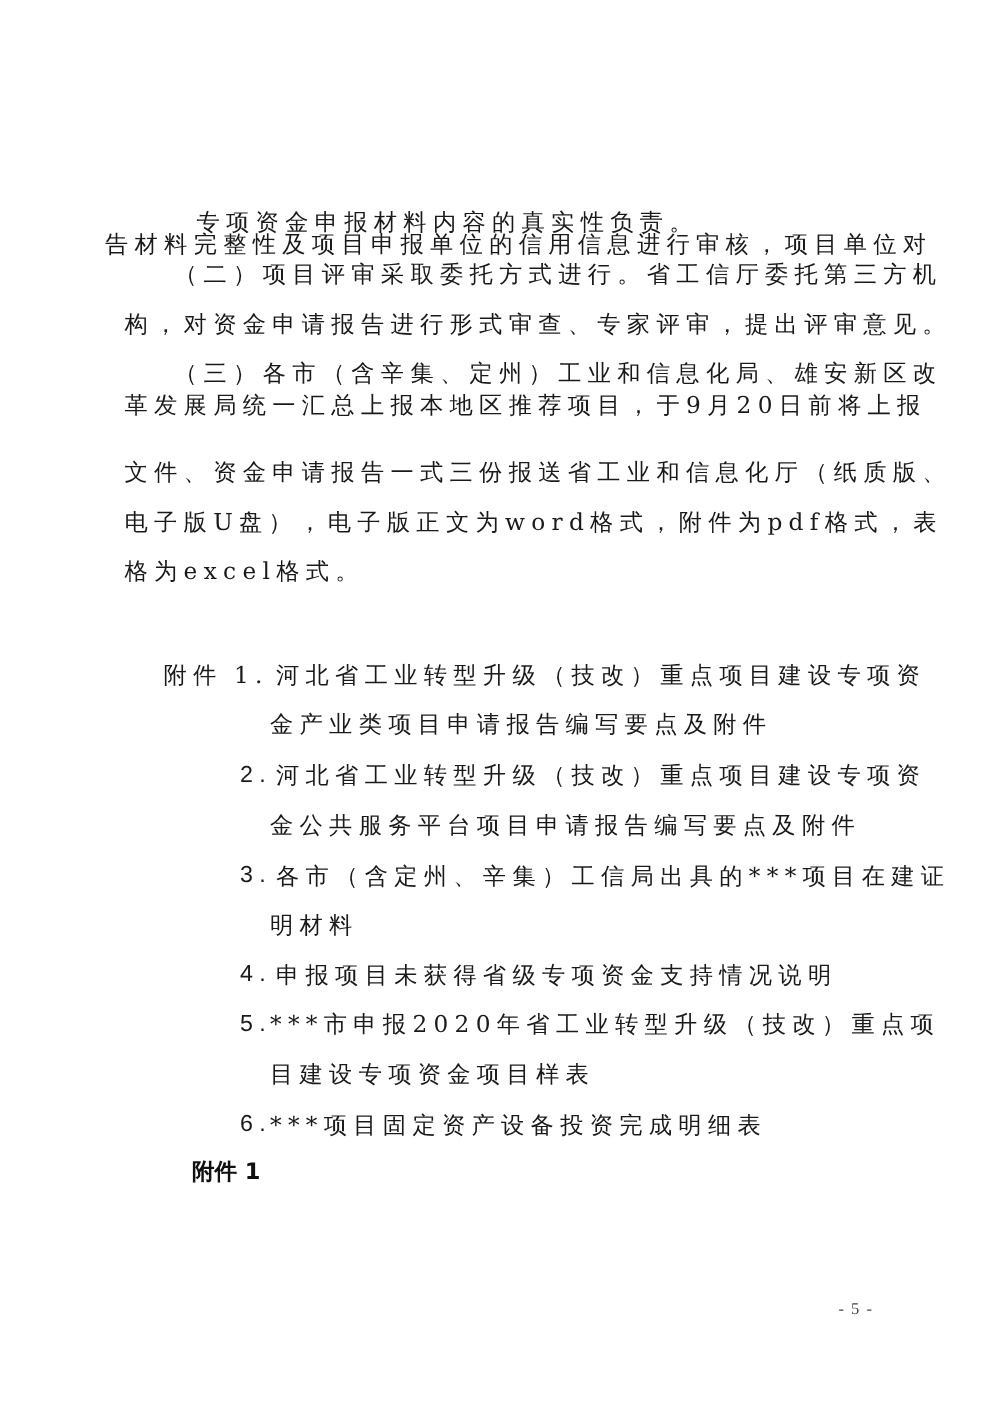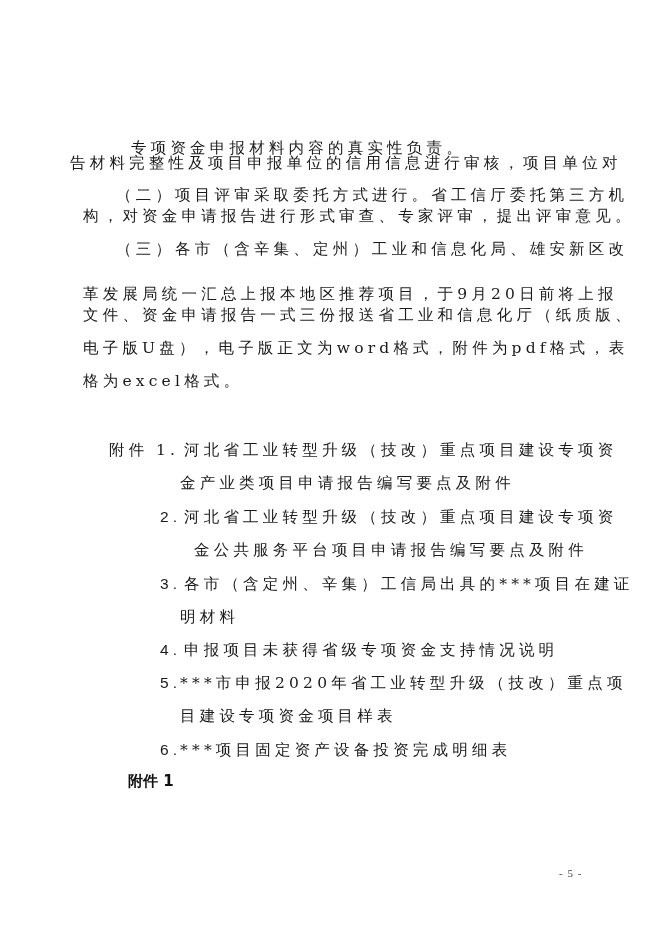--- a/index.html
+++ b/index.html
@@ -28,38 +28,38 @@
     }
   </style>
 </head>
 <body>
 
 <div>
 
   <div class="line" style="left:70px;top:105px;margin-top:48px;">告材料完整性及项目申报单位的信用信息进行审核，项目单位对</div>
   <div class="line" style="left:83px;top:138px;margin-left:48px;">专项资金申报材料内容的真实性负责。</div>
 
-  <div class="line" style="left:116px;top:173px;margin-top:12px;">（二）项目评审采取委托方式进行。省工信厅委托第三方机</div>
+  <div class="line" style="left:116px;top:173px;">（二）项目评审采取委托方式进行。省工信厅委托第三方机</div>
   <div class="line" style="left:83px;top:206px;">构，对资金申请报告进行形式审查、专家评审，提出评审意见。</div>
 
   <div class="line" style="left:116px;top:239px;">（三）各市（含辛集、定州）工业和信息化局、雄安新区改</div>
-  <div class="line" style="left:83px;top:284px;">革发展局统一汇总上报本地区推荐项目，于9月20日前将上报</div>
+  <div class="line" style="left:83px;top:260px;">革发展局统一汇总上报本地区推荐项目，于9月20日前将上报</div>
   <div class="line" style="left:83px;top:305px;">文件、资金申请报告一式三份报送省工业和信息化厅（纸质版、</div>
   <div class="line" style="left:83px;top:338px;">电子版U盘），电子版正文为word格式，附件为pdf格式，表</div>
   <div class="line" style="left:83px;top:371px;">格为excel格式。</div>
 
   <div>
     <div class="line" style="left:109px;top:440px;">附件</div>
     <div class="line" style="left:156px;top:440px;">1.</div>
     <div class="line" style="left:184px;top:440px;">河北省工业转型升级（技改）重点项目建设专项资</div>
     <div class="line" style="left:180px;top:473px;">金产业类项目申请报告编写要点及附件</div>
 
     <div class="line sans" style="left:160px;top:507px;">2.</div>
     <div class="line" style="left:184px;top:507px;">河北省工业转型升级（技改）重点项目建设专项资</div>
-    <div class="line" style="left:194px;top:540px;">金公共服务平台项目申请报告编写要点及附件</div>
+    <div class="line" style="left:180px;top:540px;">金公共服务平台项目申请报告编写要点及附件</div>
 
     <div class="line sans" style="left:160px;top:574px;">3.</div>
     <div class="line" style="left:184px;top:574px;">各市（含定州、辛集）工信局出具的***项目在建证</div>
     <div class="line" style="left:180px;top:607px;">明材料</div>
 
     <div class="line sans" style="left:160px;top:640px;">4.</div>
     <div class="line" style="left:184px;top:640px;">申报项目未获得省级专项资金支持情况说明</div>
 
     <div class="line sans" style="left:160px;top:673px;">5.</div>
     <div class="line" style="left:180px;top:673px;">***市申报2020年省工业转型升级（技改）重点项</div>

